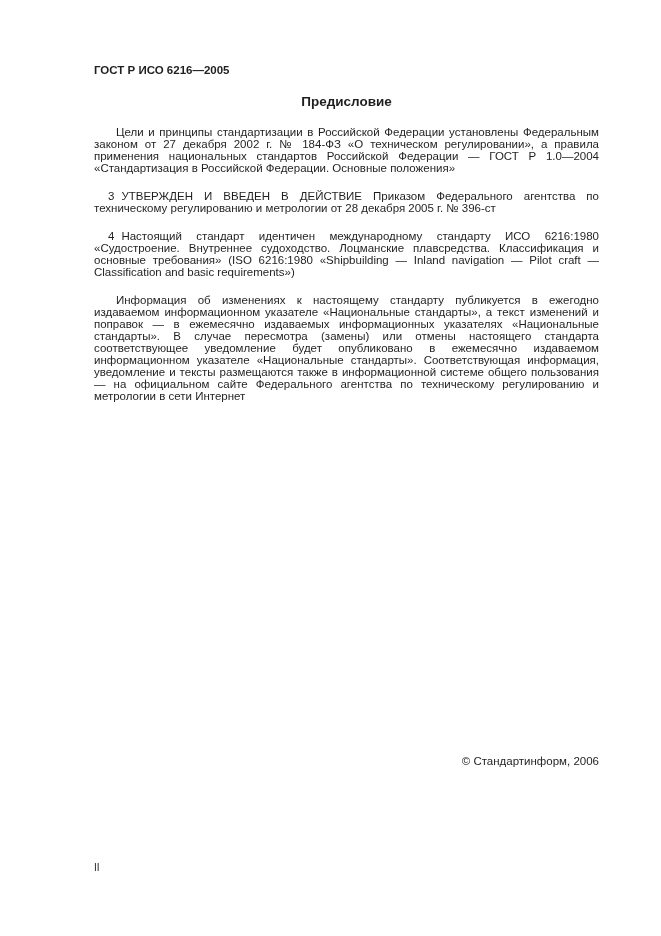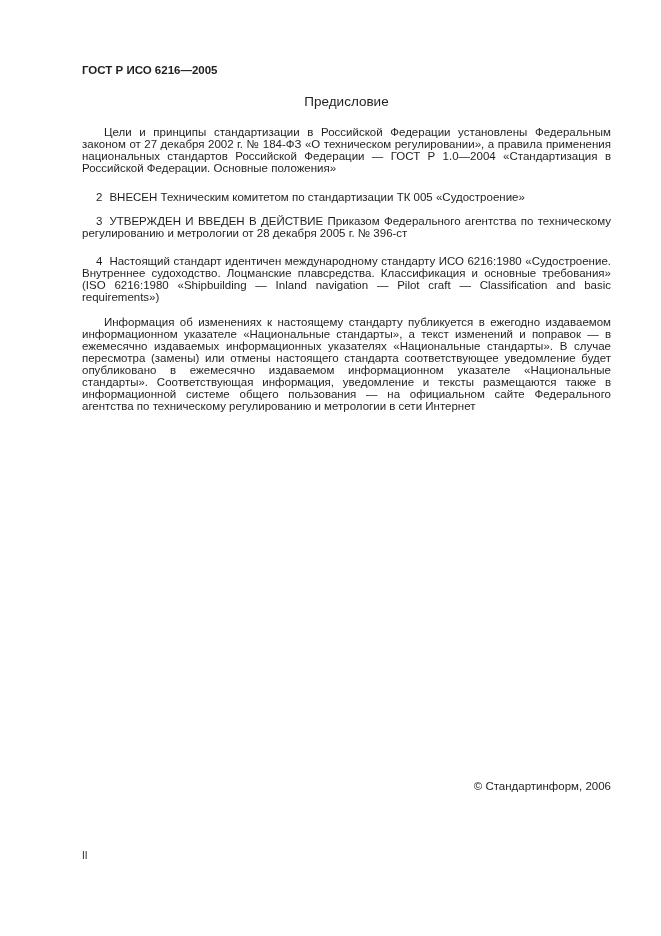--- a/index.html
+++ b/index.html
@@ -8,34 +8,34 @@
     width:661px;height:936px;
     background:#ffffff;
     font-family:"Liberation Sans",sans-serif;
     color:#1f1f1f;
     overflow:hidden;
   }
   .content{
     position:absolute;left:78px;top:0;width:537px;
   }
   .content p{
-    margin:4px;
+    margin:16px;
     font-size:11.5px;
     line-height:12px;
     text-align:justify;
     text-indent:22px;
   }
   .doc-code{
     font-weight:bold;
     text-indent:0 !important;
     text-align:left !important;
     margin-top:64px !important;
   }
   .title{
-    font-weight:normal;
+    font-weight:bold;
     font-size:13.5px !important;
     line-height:14px !important;
     text-align:center !important;
     text-indent:0 !important;
     margin-top:19px !important;
   }
   .intro{margin-top:17px !important;}
   .subhead{
     font-weight:bold;
     margin-top:18px !important;
@@ -44,21 +44,21 @@
   .item .num{padding-right:7px;}
   .item-1{margin-top:12px !important;}
   .item-2{margin-top:17px !important;}
   .item-3{margin-top:12px !important;}
   .item-4{margin-top:16px !important;}
   .item-5{margin-top:18px !important;}
   .note{
     margin-top:13px !important;
   }
   .copyright{
-    position:absolute;right:0;top:776px;
+    position:absolute;right:0;top:739px;
     text-indent:0 !important;
     text-align:center;
     white-space:nowrap;
   }
   .restriction{
     position:absolute;left:0;top:803px;width:537px;
   }
   .pagenum{
     position:absolute;left:0;top:846px;
     font-size:10px !important;
@@ -73,21 +73,20 @@
   <div class="content">
 
     <p class="doc-code">ГОСТ Р ИСО 6216—2005</p>
 
     <p class="title">Предисловие</p>
 
     <p class="intro">Цели и принципы стандартизации в Российской Федерации установлены Федеральным законом от 27 декабря 2002 г. № 184-ФЗ «О техническом регулировании», а правила применения национальных стандартов Российской Федерации — ГОСТ Р 1.0—2004 «Стандартизация в Российской Федерации. Основные положения»</p>
 
 
 
-    <p class="item item-2"><span class="num">2</span><span>ВНЕСЕН Техническим комитетом по стандартизации ТК 005 «Судостроение»</span></p>
 
     <p class="item item-3"><span class="num">3</span><span>УТВЕРЖДЕН И ВВЕДЕН В ДЕЙСТВИЕ Приказом Федерального агентства по техническому регулированию и метрологии от 28 декабря 2005 г. № 396-ст</span></p>
 
     <p class="item item-4"><span class="num">4</span><span>Настоящий стандарт идентичен международному стандарту ИСО 6216:1980 «Судостроение. Внутреннее судоходство. Лоцманские плавсредства. Классификация и основные требования» (ISO 6216:1980 «Shipbuilding — Inland navigation — Pilot craft — Classification and basic requirements»)</span></p>
 
 
     <p class="note">Информация об изменениях к настоящему стандарту публикуется в ежегодно издаваемом информационном указателе «Национальные стандарты», а текст изменений и поправок — в ежемесячно издаваемых информационных указателях «Национальные стандарты». В случае пересмотра (замены) или отмены настоящего стандарта соответствующее уведомление будет опубликовано в ежемесячно издаваемом информационном указателе «Национальные стандарты». Соответствующая информация, уведомление и тексты размещаются также в информационной системе общего пользования — на официальном сайте Федерального агентства по техническому регулированию и метрологии в сети Интернет</p>
 
     <p class="copyright">©  Стандартинформ, 2006</p>
 

